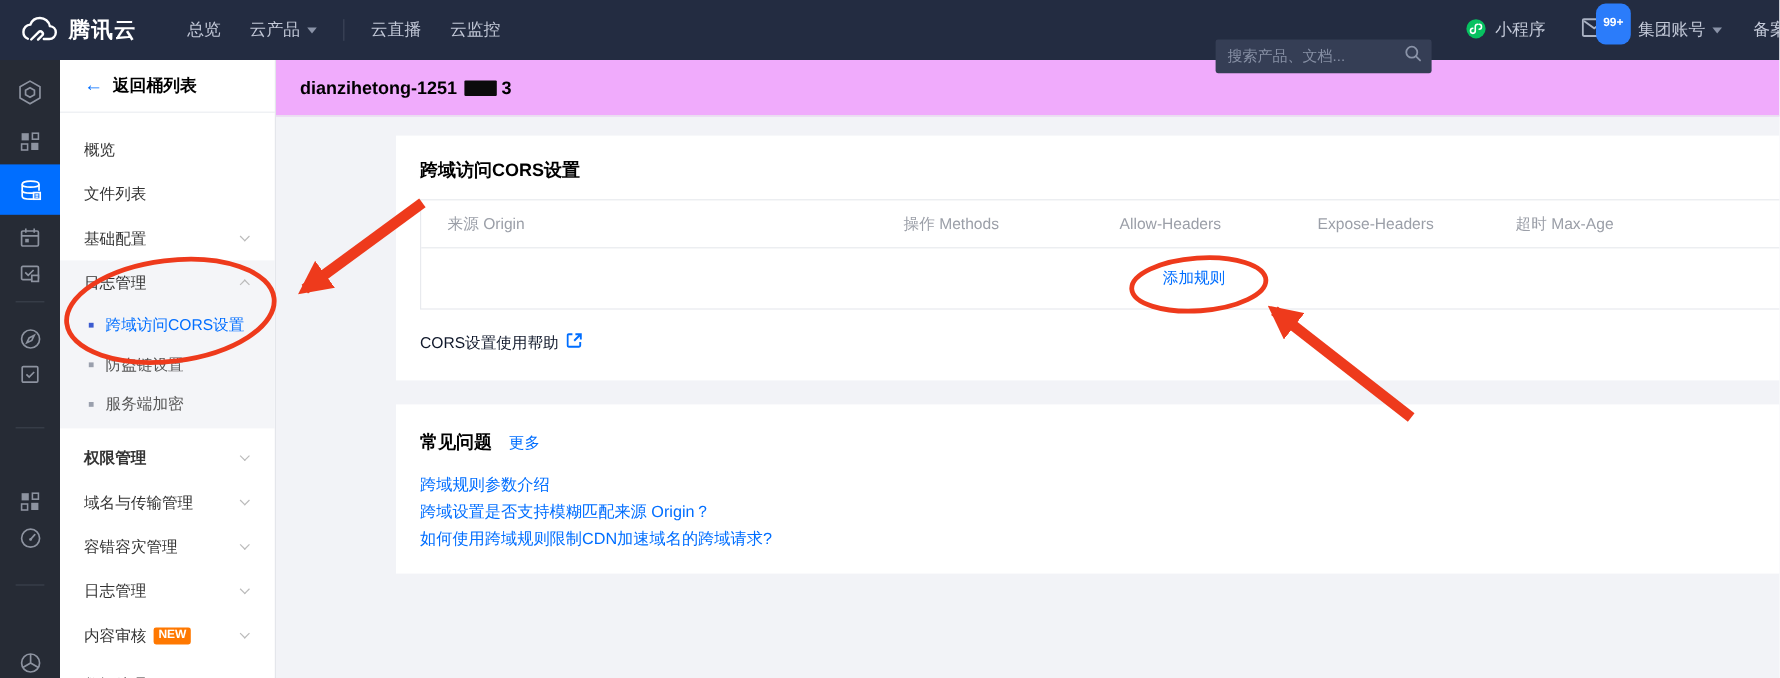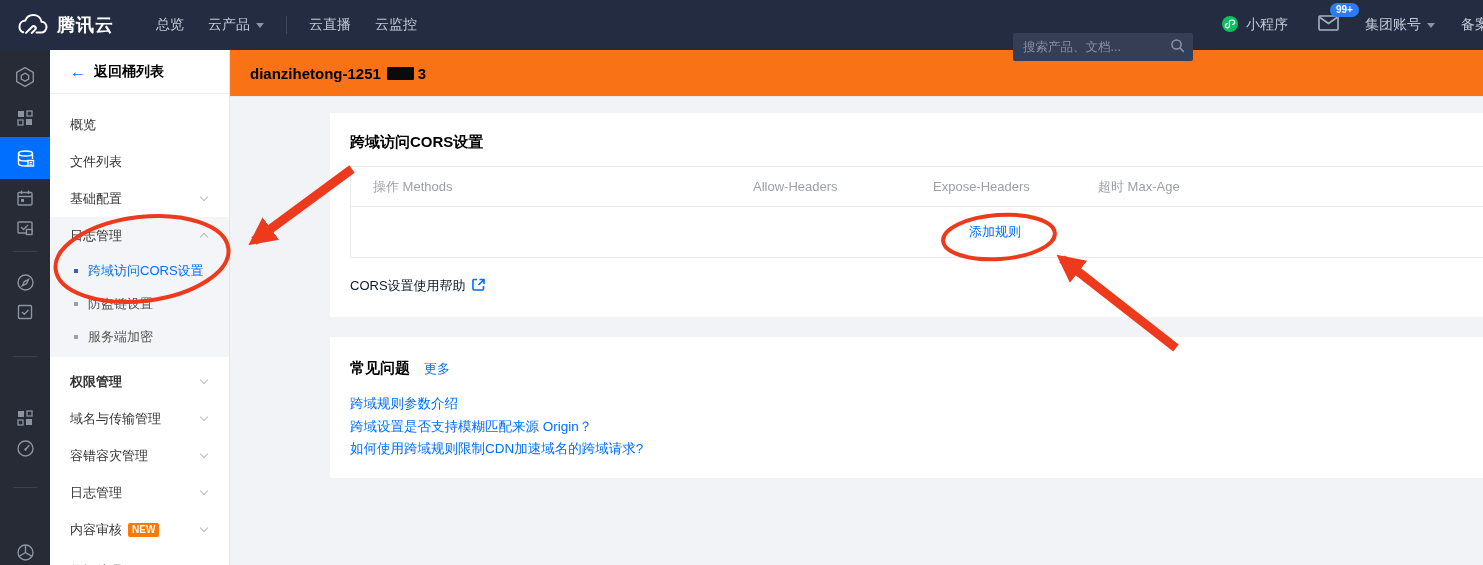--- a/index.html
+++ b/index.html
@@ -16,21 +16,21 @@
   .topnav .titem { color:#c3c9d8; font-size:14px; margin:0 12px; cursor:pointer; display:flex; align-items:center; white-space:nowrap; }
   .caret-down { display:inline-block; width:0; height:0; border-left:4px solid transparent; border-right:4px solid transparent; border-top:5px solid #8a93a8; margin-left:6px; }
   .vdiv { width:1px; height:18px; background:#3c4559; margin:0 10px; }
   .topbar-right { position:absolute; right:0; top:0; height:50px; display:flex; align-items:center; }
   .searchbox { width:180px; height:28px; background:#353e55; border-radius:2px; display:flex; align-items:center; padding:0 8px 0 10px;margin-top:44px; }
   .searchbox input { flex:1; background:transparent; border:none; outline:none; color:#cfd4e2; font-size:12.5px; width:120px; font-family:inherit; }
   .searchbox input::placeholder { color:#858e a3; color:#868fa4; }
   .tb-item { display:flex; align-items:center; color:#c3c9d8; font-size:14px; margin-left:28px; cursor:pointer; white-space:nowrap; }
   .tb-item .lbl { margin-left:7px; }
   .mail-wrap { position:relative; margin-left:30px; cursor:pointer; }
-  .badge99 { position:absolute; top:-12px; left:12px; background:#2b7cfa; color:#fff; font-size:10px; font-weight:bold; padding:1px 6px; border-radius:8px; line-height:12px; }
+  .badge99 { position:absolute; top:-12px; left:12px; background:#2b7cfa; color:#fff; font-size:10px; font-weight:bold; padding:11px 6px; border-radius:8px; line-height:12px; }
   .account { margin-left:26px; }
   .beian { margin-left:26px; margin-right:-6px; }
 
   
   .rail { position:absolute; left:0; top:50px; width:50px; height:515px; background:#262b35; z-index:20; }
   .rail-item { position:absolute; left:0; width:50px; height:40px; display:flex; align-items:center; justify-content:center; cursor:pointer; }
   .rail-item svg { display:block; }
   .rail-item.selected { background:#006eff; height:42px; }
   .rail-div { position:absolute; left:13px; width:24px; height:1px; background:#3b414d; }
 
@@ -46,21 +46,21 @@
   .chev.up { transform:rotate(-135deg); margin-top:3px; }
   .group-expanded { background:#f4f5f8; }
   .s-item { position:relative; height:33px; display:flex; align-items:center; padding-left:38px; font-size:13px; color:#555; cursor:pointer; }
   .s-item .dot { position:absolute; left:24px; width:4px; height:4px; background:#9aa0ad; }
   .s-item.active { color:#006eff; }
   .s-item.active .dot { background:#3b5bd0; }
   .new-badge { background:#ff7800; color:#fff; font-size:10px; font-weight:bold; border-radius:2px; padding:1.5px 4px; margin-left:6px; line-height:11px; }
   .m-item.cut { height:20px; overflow:hidden; align-items:flex-start; padding-top:14px; color:#333; }
 
   
-  .page-header { position:absolute; left:230px; top:50px; width:1253px; height:47px; background:#f97316; border-bottom:1px solid #e8e9ed; z-index:10; display:flex; align-items:center; }
+  .page-header { position:absolute; left:230px; top:50px; width:1253px; height:47px; background:#f0abfc; border-bottom:1px solid #e8e9ed; z-index:10; display:flex; align-items:center; }
   .bucket-title { margin-left:20px; font-size:15px; font-weight:bold; color:#000; display:flex; align-items:center; }
   .redaction { display:inline-block; width:27px; height:13px; background:#0b0b0b; border-radius:1px; margin:0 4px 0 6px; }
 
   
   .card { position:absolute; left:330px; width:1330px; background:#fff; }
   .card1 { top:113px; height:204px; padding:20px; }
   .card-title { font-size:15px; font-weight:bold; color:#000; }
   .cors-table { margin-top:14px; border:1px solid #e8eaee; width:1290px; }
   .t-head { display:grid; grid-template-columns:380px 180px 165px 165px 1fr; height:40px; align-items:center; border-bottom:1px solid #e8eaee; }
   .t-head .th { padding-left:22px; font-size:13px; color:#9b9fa8; white-space:nowrap; }
@@ -283,20 +283,21 @@
       <span>dianzihetong-1251</span>
       <span class="redaction"></span>
       <span>3</span>
     </div>
   </div>
 
   <section class="card card1">
     <div class="card-title">跨域访问CORS设置</div>
     <div class="cors-table">
       <div class="t-head">
+        <span class="th">来源 Origin</span>
         <span class="th">操作 Methods</span>
         <span class="th">Allow-Headers</span>
         <span class="th">Expose-Headers</span>
         <span class="th">超时 Max-Age</span>
       </div>
       <div class="t-row">
         <a class="add-rule">添加规则</a>
       </div>
     </div>
     <div class="help-row">

